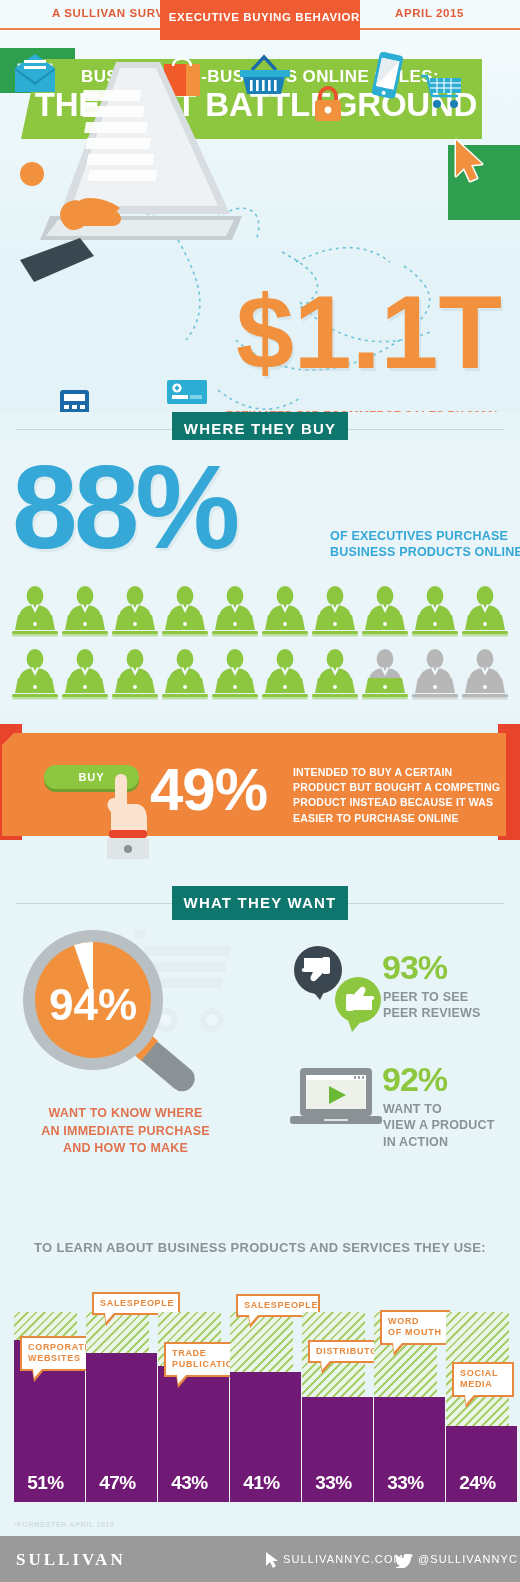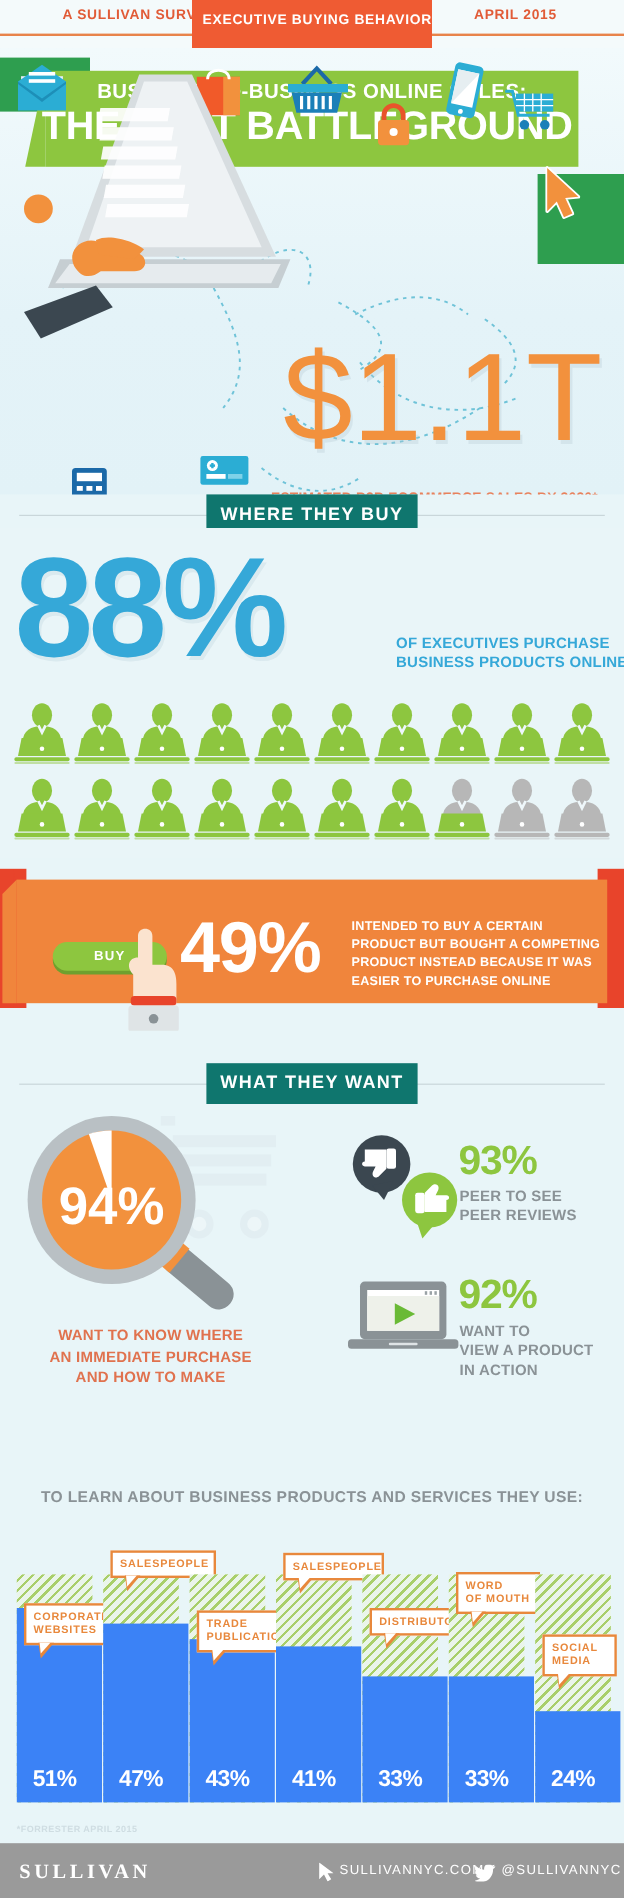--- a/index.html
+++ b/index.html
@@ -36,21 +36,21 @@
       background:#8dc63f; }
   .titleband:before { content:""; position:absolute; top:0; left:-17px;
       border-top:0 solid transparent; border-bottom:80px solid #8dc63f; border-left:17px solid transparent;}
   .title-sm { position:absolute; top:27px; left:38px; width:444px; text-align:center;
       font-size:17px; font-weight:bold; color:#ffffff; letter-spacing:.4px; white-space:nowrap;}
   .title-lg { position:absolute; top:46px; left:30px; width:452px; text-align:center;
       font-size:33px; font-weight:bold; color:#ffffff; letter-spacing:-.2px; white-space:nowrap;}
   .cursor { position:absolute; top:98px; left:452px; }
 
   .bigdollar { position:absolute; top:246px; left:236px; width:260px; text-align:center;
-      font-size:104px; font-weight:normal; color:#f2913d; line-height:.9; white-space:nowrap;
+      font-size:104px; font-weight:bold; color:#f2913d; line-height:.9; white-space:nowrap;
       text-shadow:2px 3px 0 rgba(180,200,210,.30); }
   .dollar-sub { position:absolute; top:369px; left:216px; width:292px; text-align:center;
       font-size:11.5px; font-weight:bold; color:#e8815c; letter-spacing:.2px; white-space:nowrap;}
 
   
   .sechead { position:absolute; left:0; width:520px; height:34px; }
   .sechead .line { position:absolute; top:17px; left:16px; width:488px; height:1px; background:#c9d6da; }
   .sechead .tab { position:absolute; top:0; left:50%; margin-left:-88px; width:176px; height:34px;
       background:#0f766e; }
   .sechead .tab span { display:block; text-align:center; line-height:34px; font-size:15px;
@@ -74,21 +74,21 @@
   .ribbon-l:after { content:""; position:absolute; top:0; right:0; width:0; height:0;
       border-left:11px solid #e8442b; border-top:58px solid transparent; border-bottom:58px solid transparent;}
   .banner-main { position:absolute; top:15px; left:14px; width:492px; height:103px; background:#f0853c; }
   .banner-main:before{content:"";position:absolute;top:0;left:-12px;border-right:12px solid #f0853c;
       border-top:12px solid transparent;height:91px;width:0;}
   .n49 { position:absolute; top:42px; left:150px; font-size:60px; font-weight:bold; color:#ffffff;
       line-height:1; letter-spacing:-1px; }
   .t49 { position:absolute; top:47px; left:293px; font-size:10.5px; font-weight:bold; color:#ffffff;
       line-height:1.45; letter-spacing:.2px; }
   .buybtn { position:absolute; top:47px; left:44px; width:95px; height:24px; border-radius:12px;
-      background:#8dc63f; box-shadow:0 3px 0 #6fa02e;margin-top:20px; }
+      background:#8dc63f; box-shadow:0 3px 0 #6fa02e; }
   .buybtn span { display:block; text-align:center; line-height:24px; font-size:11px;
       font-weight:bold; color:#ffffff; letter-spacing:1px; }
 
   
   .s94cap { position:absolute; top:1105px; left:18px; width:215px; text-align:center;
       font-size:12.5px; font-weight:bold; color:#e0724e; line-height:1.4; letter-spacing:.2px; }
   .n93 { position:absolute; top:950px; left:382px; font-size:34px; font-weight:bold; color:#8dc63f;
       line-height:1; letter-spacing:-1px; }
   .t93 { position:absolute; top:989px; left:383px; font-size:12.5px; font-weight:bold; color:#8a9296;
       line-height:1.3; letter-spacing:.2px; }
@@ -99,21 +99,21 @@
 
   
   .chart-sub { position:absolute; top:1240px; left:0; width:520px; text-align:center;
       font-size:13px; font-weight:bold; color:#8a9296; letter-spacing:.3px; white-space:nowrap; }
   .chart { position:absolute; top:1284px; left:14px; width:494px; height:218px; }
   .col { position:absolute; bottom:0; width:63px; }
   .hatch { position:absolute; bottom:0; width:63px; height:190px;
      background:
        repeating-linear-gradient(-45deg,#a9cf6a 0 2px, rgba(255,255,255,0) 2px 6px),
        #eaf5ea; }
-  .bar { position:absolute; bottom:0; width:71px; background:#3b82f6; }
+  .bar { position:absolute; bottom:0; width:71px; background:#701a75; }
   .bar b { position:absolute; bottom:8px; left:0; width:63px; text-align:center;
       font-size:19px; font-weight:bold; color:#ffffff; letter-spacing:-.5px; }
   .callout { position:absolute; background:#ffffff; border:2px solid #e8883c; padding:4px 6px; }
   .callout span { display:block; font-size:9px; font-weight:bold; color:#e8883c;
       line-height:1.25; letter-spacing:.7px; white-space:pre-line; }
   .callout:after { content:""; position:absolute; bottom:-13px; left:10px; width:0; height:0;
       border-left:2px solid transparent; border-top:13px solid #e8883c; border-right:11px solid transparent; }
   .callout:before { content:""; position:absolute; bottom:-9px; left:11px; width:0; height:0; z-index:2;
       border-left:1px solid transparent; border-top:9px solid #ffffff; border-right:8px solid transparent; }
 

